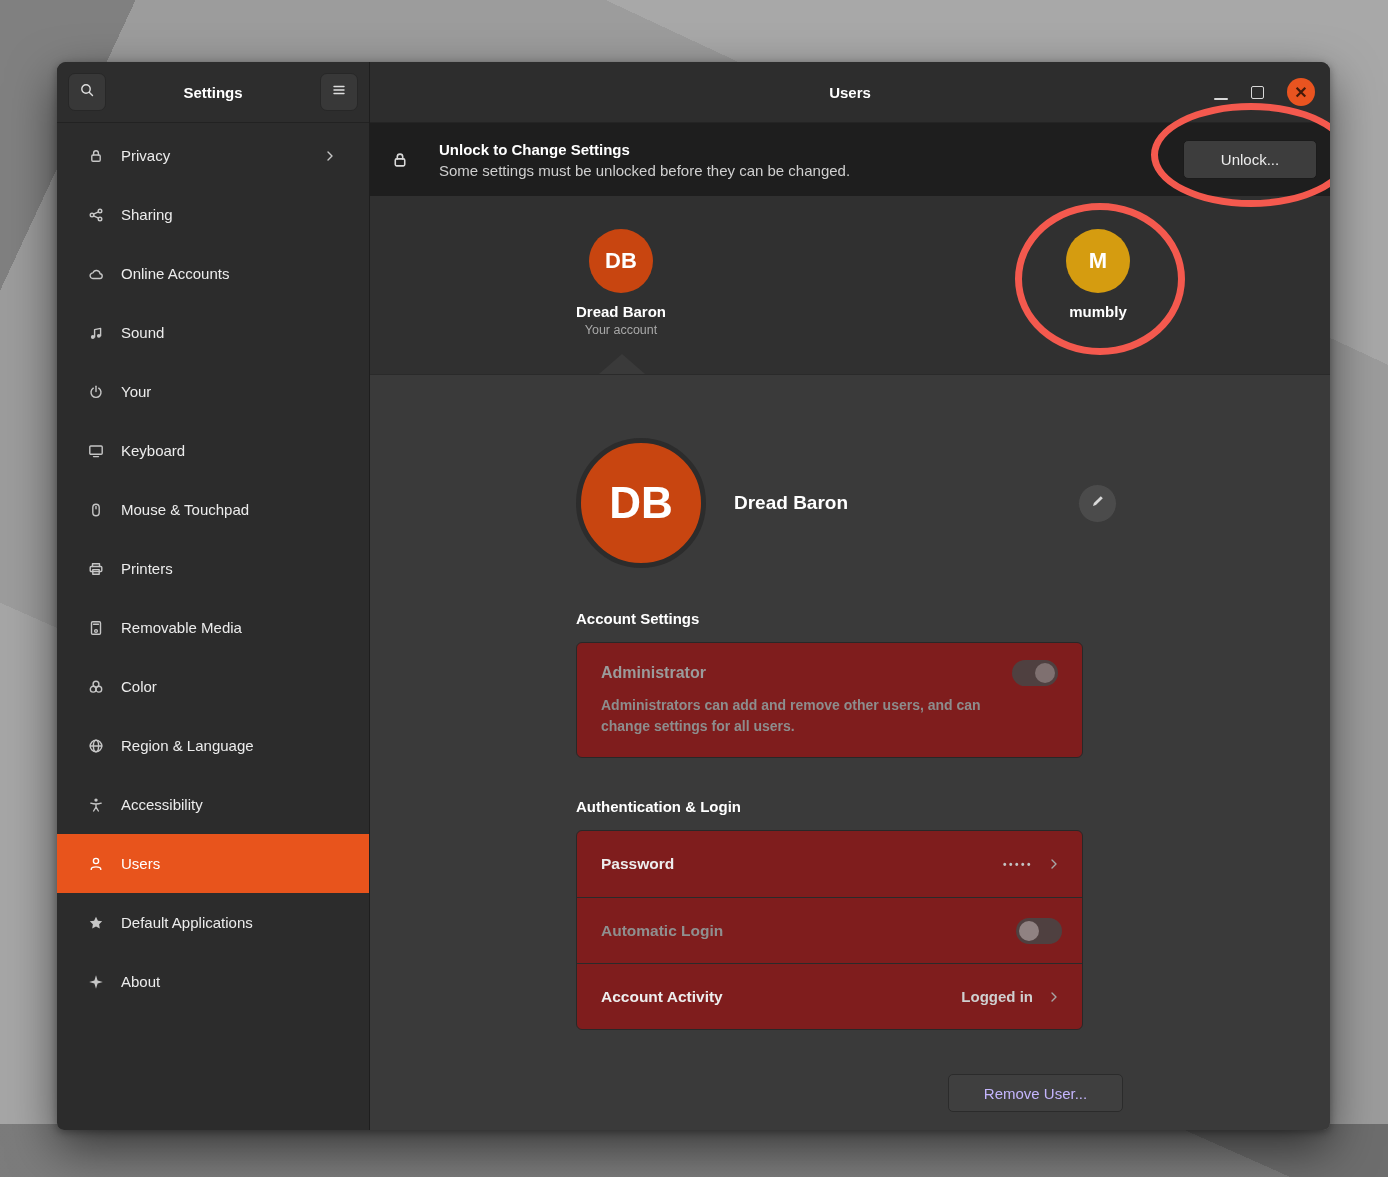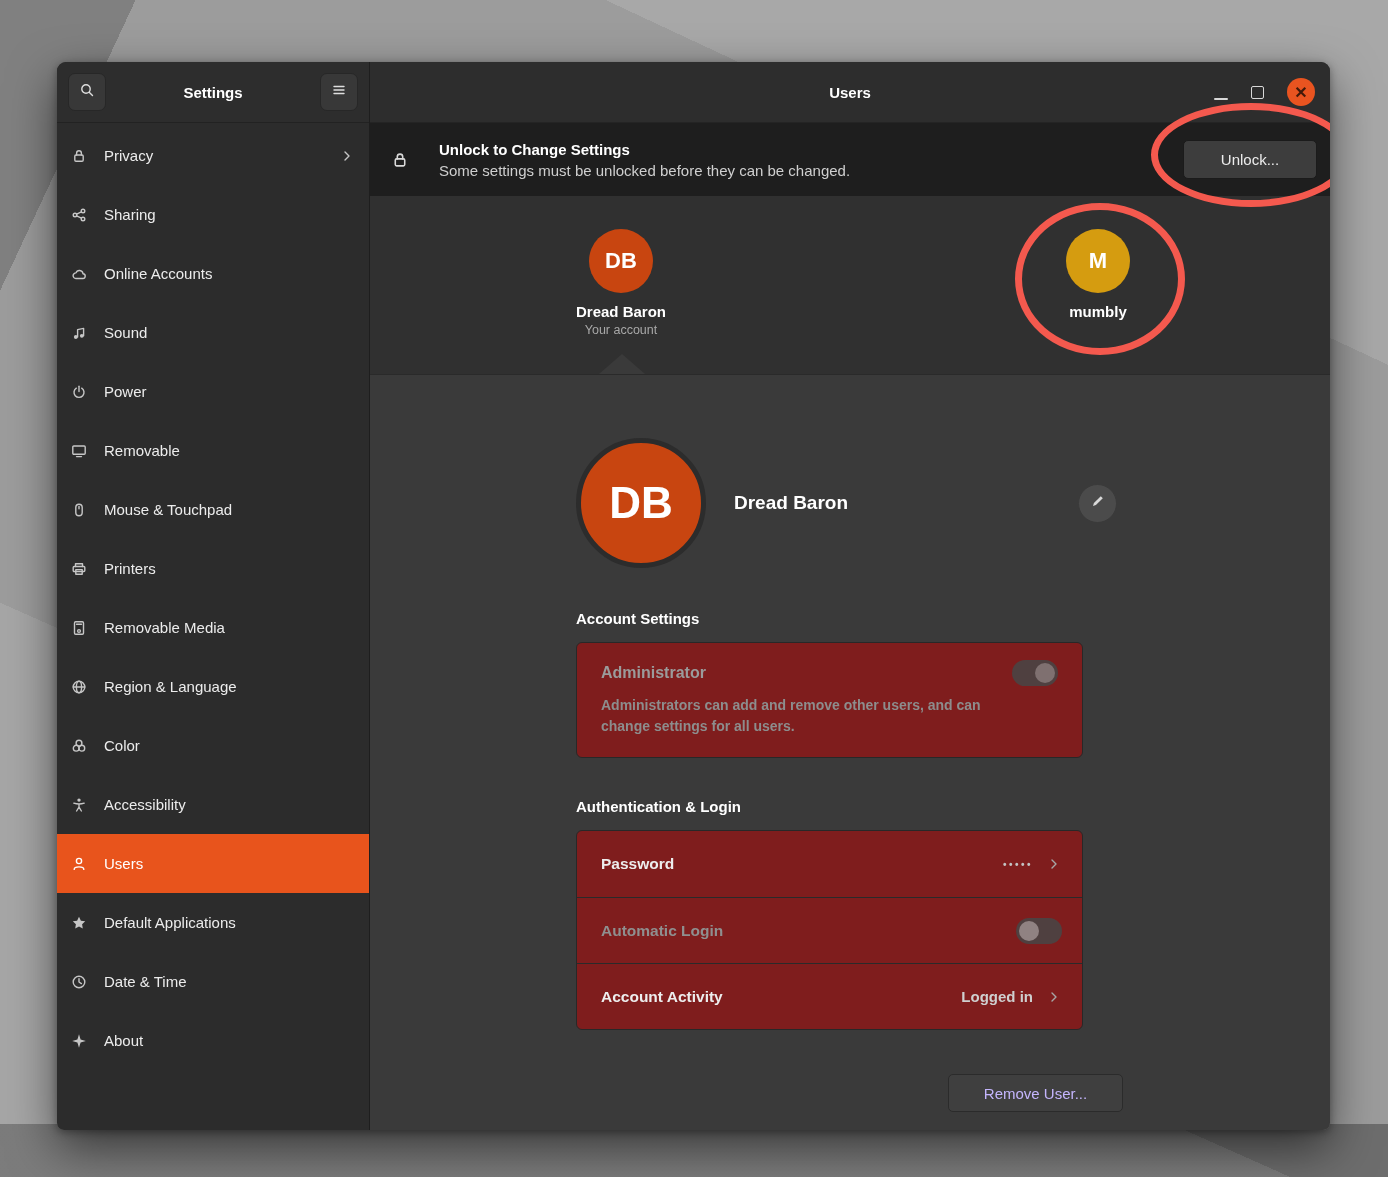--- a/index.html
+++ b/index.html
@@ -14,21 +14,21 @@
   .window{position:absolute;left:57px;top:62px;width:1273px;height:1068px;display:flex;
     border-radius:9px 9px 7px 7px;overflow:hidden;
     box-shadow:0 18px 48px rgba(0,0,0,.55),0 2px 8px rgba(0,0,0,.35);}
 
   
   .sidebar{width:313px;flex:0 0 313px;background:#2c2c2c;display:flex;flex-direction:column;border-right:1px solid #1e1e1e;box-sizing:border-box;}
   .sidebar-header{height:61px;flex:0 0 61px;display:flex;align-items:center;padding:0 11px;background:#2d2d2d;border-bottom:1px solid #222;box-sizing:border-box;}
   .icon-btn{width:36px;height:36px;border-radius:7px;background:#383838;border:1px solid #272727;color:#dedede;display:flex;align-items:center;justify-content:center;cursor:pointer;}
   .sidebar-title{flex:1;text-align:center;color:#fff;font-weight:bold;font-size:15px;}
   .sidebar-list{flex:1;overflow:hidden;padding-top:3px;}
-  .side-item{height:59px;display:flex;align-items:center;padding:0 14px;gap:17px;color:#ececec;font-size:15px;cursor:pointer;box-sizing:border-box;}
+  .side-item{height:59px;display:flex;align-items:center;padding:0 31px;gap:17px;color:#ececec;font-size:15px;cursor:pointer;box-sizing:border-box;}
   .side-item .icon{color:#c6c6c6;display:flex;}
   .side-item.selected{background:#e8541c;color:#fff;}
   .side-item.selected .icon{color:#fff;}
   .side-label{flex:1;white-space:nowrap;}
   .side-chevron{color:#b5b5b5;}
 
   
   .main{flex:1;display:flex;flex-direction:column;position:relative;background:#3a3a3a;}
   .titlebar{height:61px;flex:0 0 61px;background:#2d2d2d;position:relative;display:flex;align-items:center;justify-content:center;border-bottom:1px solid #242424;box-sizing:border-box;}
   .titlebar-title{color:#fff;font-weight:bold;font-size:15px;}
@@ -155,30 +155,30 @@
             </span>
             <span class="side-label">Sound</span>
           </div>
           <div class="side-item">
             <span class="icon side-icon">
               <svg viewBox="0 0 16 16" width="16" height="16" fill="none" stroke="currentColor" stroke-width="1.4" stroke-linecap="round" stroke-linejoin="round">
                 <path d="M8 2.2v5.4"></path>
                 <path d="M5.3 4.2a5 5 0 1 0 5.4 0"></path>
               </svg>
             </span>
-            <span class="side-label">Power</span>
+            <span class="side-label">Your</span>
           </div>
           <div class="side-item">
             <span class="icon side-icon">
               <svg viewBox="0 0 16 16" width="16" height="16" fill="none" stroke="currentColor" stroke-width="1.4" stroke-linecap="round" stroke-linejoin="round">
                 <rect x="1.8" y="3" width="12.4" height="8.2" rx="1"></rect>
                 <path d="M5.5 13.6h5"></path>
               </svg>
             </span>
-            <span class="side-label">Removable</span>
+            <span class="side-label">Keyboard</span>
           </div>
           <div class="side-item">
             <span class="icon side-icon">
               <svg viewBox="0 0 16 16" width="16" height="16" fill="none" stroke="currentColor" stroke-width="1.4" stroke-linecap="round" stroke-linejoin="round">
                 <rect x="4.8" y="2.2" width="6.4" height="11.6" rx="3.2"></rect>
                 <path d="M8 4.5v2.3"></path>
               </svg>
             </span>
             <span class="side-label">Mouse &amp; Touchpad</span>
           </div>
@@ -198,40 +198,40 @@
                 <rect x="3.5" y="1.8" width="9" height="12.4" rx="1.2"></rect>
                 <circle cx="8" cy="11" r="1.4"></circle>
                 <path d="M5.5 4.2h5"></path>
               </svg>
             </span>
             <span class="side-label">Removable Media</span>
           </div>
           <div class="side-item">
             <span class="icon side-icon">
               <svg viewBox="0 0 16 16" width="16" height="16" fill="none" stroke="currentColor" stroke-width="1.4" stroke-linecap="round" stroke-linejoin="round">
+                <circle cx="8" cy="5.2" r="2.9"></circle>
+                <circle cx="5.2" cy="10.2" r="2.9"></circle>
+                <circle cx="10.8" cy="10.2" r="2.9"></circle>
+              </svg>
+            </span>
+            <span class="side-label">Color</span>
+          </div>
+          <div class="side-item">
+            <span class="icon side-icon">
+              <svg viewBox="0 0 16 16" width="16" height="16" fill="none" stroke="currentColor" stroke-width="1.4" stroke-linecap="round" stroke-linejoin="round">
                 <circle cx="8" cy="8" r="5.8"></circle>
                 <ellipse cx="8" cy="8" rx="2.6" ry="5.8"></ellipse>
                 <path d="M2.2 8h11.6"></path>
               </svg>
             </span>
             <span class="side-label">Region &amp; Language</span>
           </div>
           <div class="side-item">
             <span class="icon side-icon">
               <svg viewBox="0 0 16 16" width="16" height="16" fill="none" stroke="currentColor" stroke-width="1.4" stroke-linecap="round" stroke-linejoin="round">
-                <circle cx="8" cy="5.2" r="2.9"></circle>
-                <circle cx="5.2" cy="10.2" r="2.9"></circle>
-                <circle cx="10.8" cy="10.2" r="2.9"></circle>
-              </svg>
-            </span>
-            <span class="side-label">Color</span>
-          </div>
-          <div class="side-item">
-            <span class="icon side-icon">
-              <svg viewBox="0 0 16 16" width="16" height="16" fill="none" stroke="currentColor" stroke-width="1.4" stroke-linecap="round" stroke-linejoin="round">
                 <circle cx="8" cy="3.1" r="1.7" fill="currentColor" stroke="none"></circle>
                 <path d="M2.8 6.2c3.4 1.1 7 1.1 10.4 0M8 7v3.2M8 10.2 5.6 14M8 10.2 10.4 14"></path>
               </svg>
             </span>
             <span class="side-label">Accessibility</span>
           </div>
           <div class="side-item selected">
             <span class="icon side-icon">
               <svg viewBox="0 0 16 16" width="16" height="16" fill="none" stroke="currentColor" stroke-width="1.4" stroke-linecap="round" stroke-linejoin="round">
                 <circle cx="8" cy="5" r="2.6"></circle>
@@ -240,29 +240,20 @@
             </span>
             <span class="side-label">Users</span>
           </div>
           <div class="side-item">
             <span class="icon side-icon">
               <svg viewBox="0 0 16 16" width="16" height="16" fill="none" stroke="currentColor" stroke-width="1.4" stroke-linecap="round" stroke-linejoin="round">
                 <path d="M8 1.8l1.9 3.9 4.3.6-3.1 3 .7 4.3L8 11.6l-3.8 2 .7-4.3-3.1-3 4.3-.6z" fill="currentColor" stroke="none"></path>
               </svg>
             </span>
             <span class="side-label">Default Applications</span>
-          </div>
-          <div class="side-item">
-            <span class="icon side-icon">
-              <svg viewBox="0 0 16 16" width="16" height="16" fill="none" stroke="currentColor" stroke-width="1.4" stroke-linecap="round" stroke-linejoin="round">
-                <circle cx="8" cy="8" r="5.8"></circle>
-                <path d="M8 4.6V8l2.4 1.6"></path>
-              </svg>
-            </span>
-            <span class="side-label">Date &amp; Time</span>
           </div>
           <div class="side-item">
             <span class="icon side-icon">
               <svg viewBox="0 0 16 16" width="16" height="16" fill="none" stroke="currentColor" stroke-width="1.4" stroke-linecap="round" stroke-linejoin="round">
                 <path d="M8 1.2 9.6 6.4 14.8 8 9.6 9.6 8 14.8 6.4 9.6 1.2 8 6.4 6.4z" fill="currentColor" stroke="none"></path>
               </svg>
             </span>
             <span class="side-label">About</span>
           </div>
         </nav>

